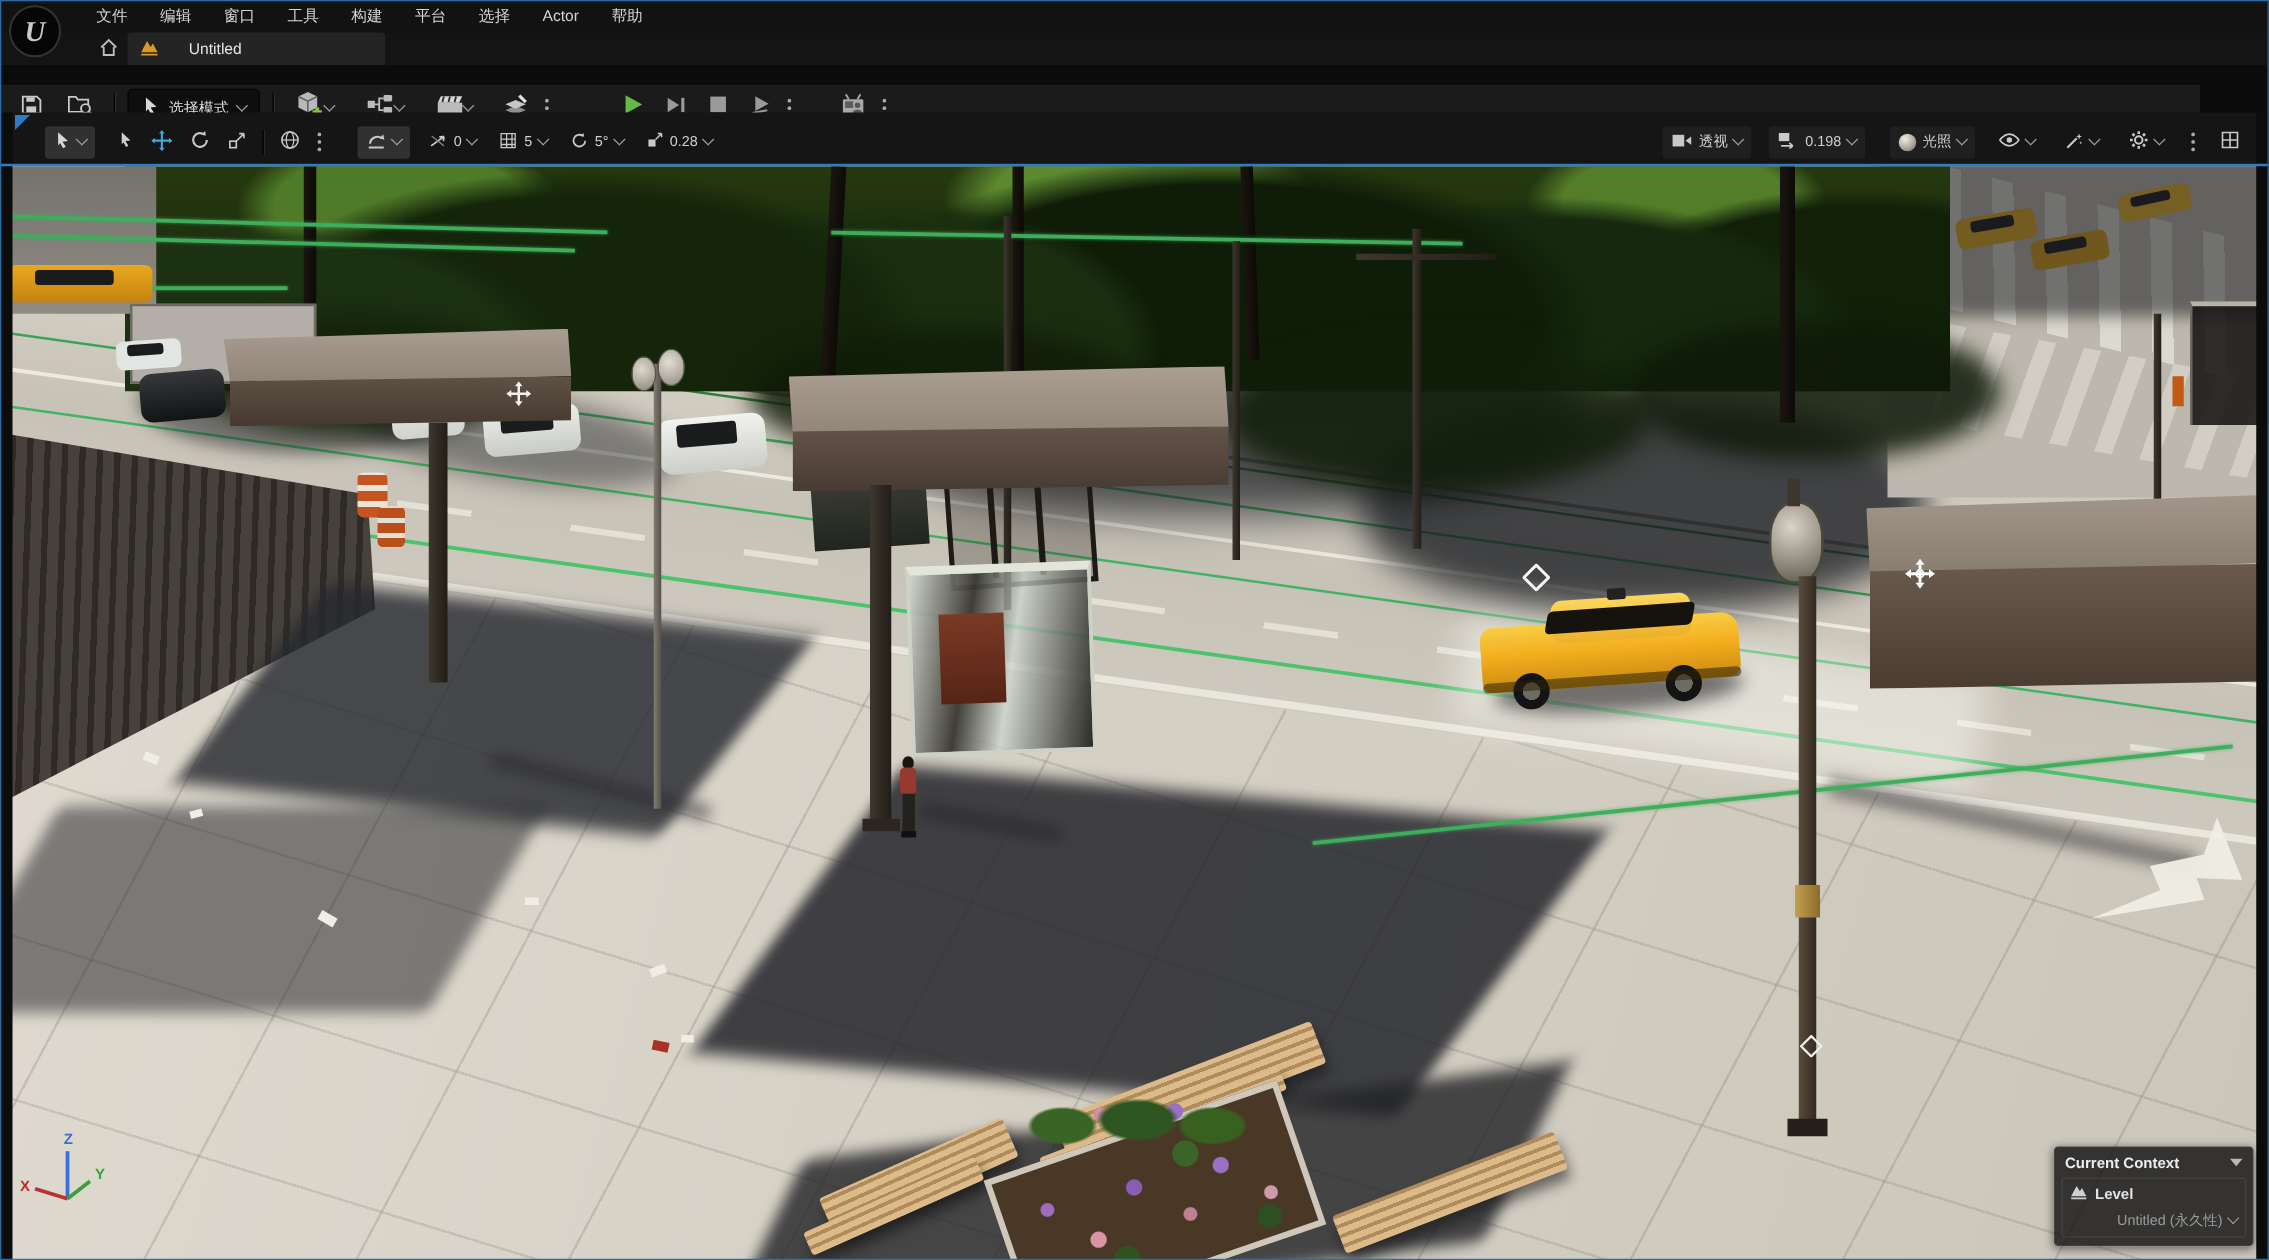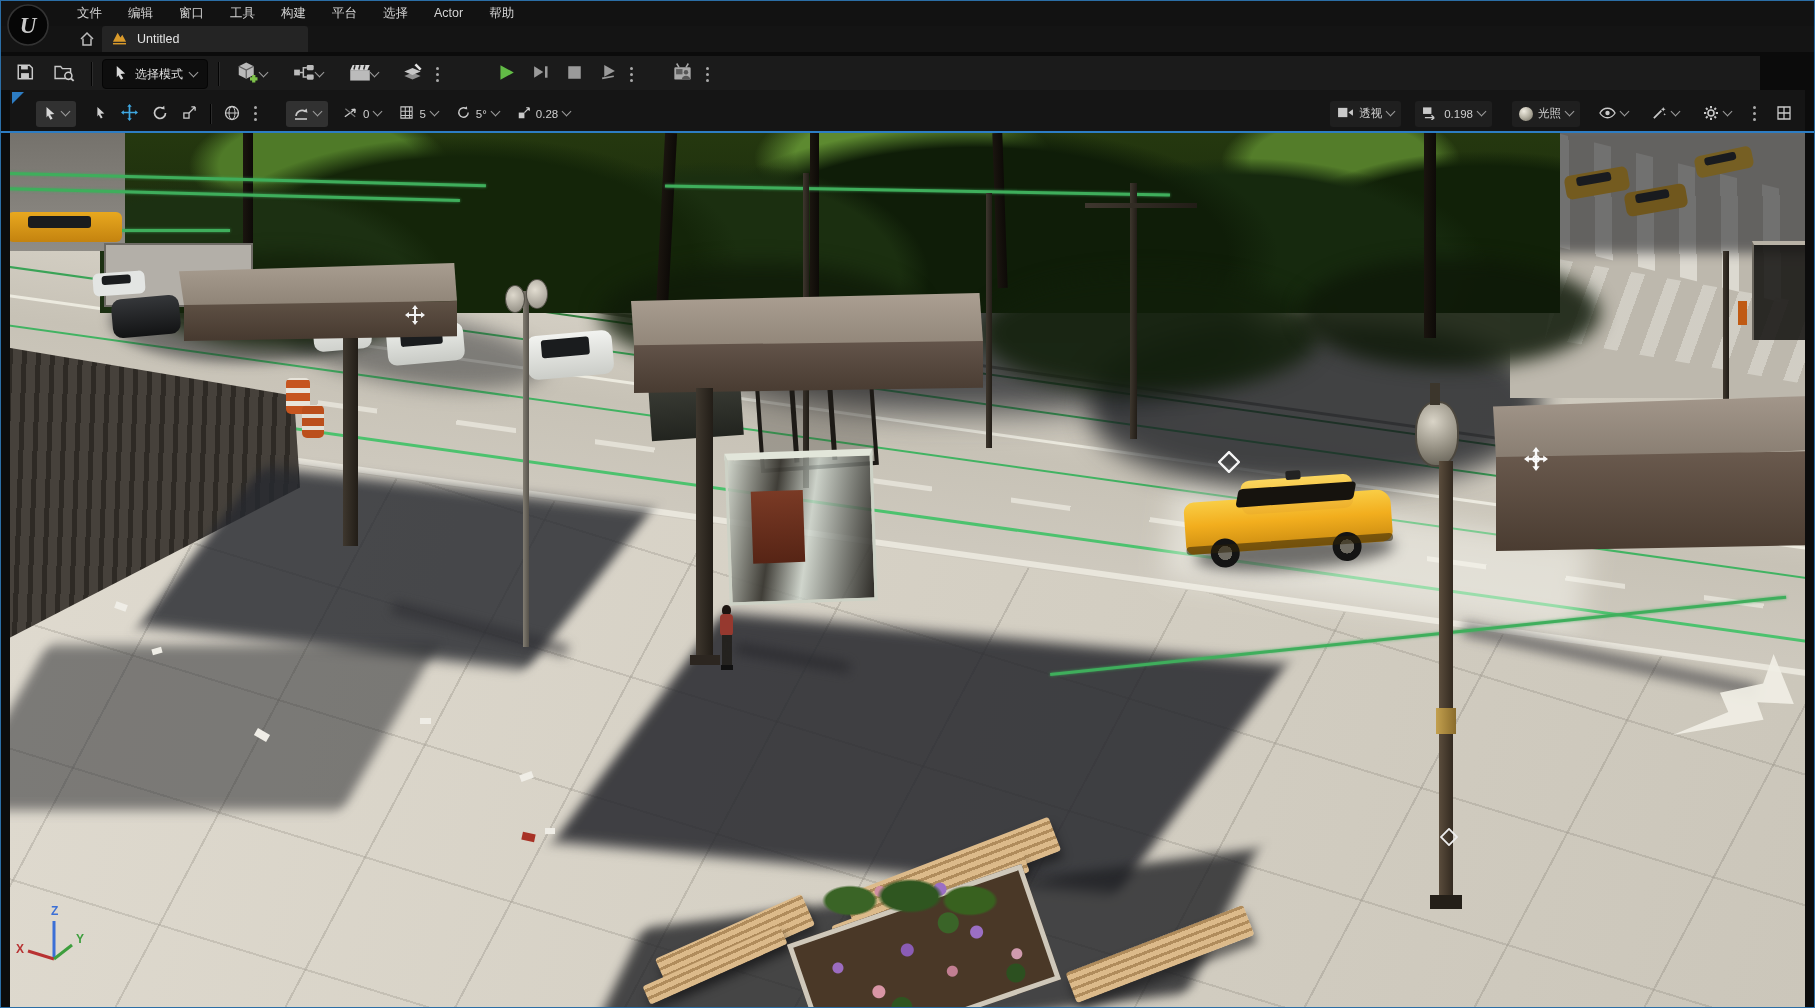--- a/index.html
+++ b/index.html
@@ -3,23 +3,23 @@
 <meta charset="utf-8">
 <style>
   html,body{margin:0;padding:0;background:#0b0b0b;width:1815px;height:1008px;overflow:hidden;
     font-family:"Liberation Sans","DejaVu Sans",sans-serif;-webkit-font-smoothing:antialiased;}
   .abs{position:absolute;}
   
   #menubar{position:absolute;left:0;top:0;width:1815px;height:26px;background:#121212;display:flex;align-items:center;padding-left:64px;box-sizing:border-box;z-index:20;}
   .menu-item{color:#d4d4d4;font-size:12.5px;padding:0 13px;line-height:26px;cursor:default;}
   #tabrow{position:absolute;left:0;top:26px;width:1815px;height:26px;background:#141414;display:flex;align-items:flex-end;padding-left:72px;box-sizing:border-box;z-index:20;}
   #homebtn{width:30px;height:24px;display:flex;align-items:center;justify-content:center;}
-  .tab{height:26px;width:206px;background:#242424;display:flex;align-items:center;gap:10px;padding-left:10px;box-sizing:border-box;color:#e3e3e3;font-size:12.5px;border-radius:3px 3px 0 0;}
+  .tab{height:26px;width:206px;background:#242424;display:flex;align-items:center;gap:24px;padding-left:10px;box-sizing:border-box;color:#e3e3e3;font-size:12.5px;border-radius:3px 3px 0 0;}
   #uelogo{position:absolute;left:6px;top:3px;width:44px;height:44px;z-index:30;}
-  #toolbar{position:absolute;left:0;top:56px;width:1760px;height:38px;background:#1b1b1b;border-bottom:2px solid #090909;display:flex;align-items:center;box-sizing:border-box;z-index:20;text-align:center;}
+  #toolbar{position:absolute;left:0;top:68px;width:1760px;height:38px;background:#1b1b1b;border-bottom:2px solid #090909;display:flex;align-items:center;box-sizing:border-box;z-index:20;text-align:center;}
   .tbtn{display:flex;align-items:center;justify-content:center;height:30px;padding:0 6px;border-radius:3px;}
   .tdiv{width:1px;height:24px;background:#040404;margin:0 10px;box-shadow:1px 0 0 #2c2c2c;}
   #modebtn{background:#0e0e0e;border:1px solid #050505;border-radius:4px;height:28px;display:flex;align-items:center;gap:7px;padding:0 10px;color:#dedede;font-size:12px;}
   .chev{display:inline-block;width:6px;height:6px;border-right:1.5px solid #9d9d9d;border-bottom:1.5px solid #9d9d9d;transform:rotate(45deg);margin-top:-4px;}
   .kebab{display:inline-flex;flex-direction:column;gap:3px;padding:0 7px;}
   .kebab i{width:3px;height:3px;background:#a9a9a9;border-radius:50%;display:block;}
   
   #vptoolbar{position:absolute;left:10px;top:90px;width:1795px;height:41px;background:#151515;display:flex;align-items:center;box-sizing:border-box;padding:6px 6px 0 26px;z-index:20;}
   .vbtn{display:flex;align-items:center;gap:5px;height:26px;padding:0 7px;border-radius:3px;color:#cfcfcf;font-size:11.5px;}
   .vbtn.active{background:#313131;}
@@ -553,17 +553,36 @@
     <svg viewBox="0 0 100 80" width="100" height="80">
       <line x1="40" y1="58" x2="40" y2="20" stroke="#3b6fd6" stroke-width="3"></line>
       <line x1="40" y1="58" x2="14" y2="50" stroke="#b83232" stroke-width="3"></line>
       <line x1="40" y1="58" x2="58" y2="44" stroke="#3d9e3d" stroke-width="3"></line>
       <text x="37" y="14" fill="#3b6fd6" class="gizmo-label">Z</text>
       <text x="2" y="52" fill="#b83232" class="gizmo-label">X</text>
       <text x="62" y="42" fill="#3d9e3d" class="gizmo-label">Y</text>
     </svg>
   </div>
 
+  <div id="ctxpanel">
+    <div class="hdr">
+      <span>Current Context</span>
+      <span class="caret"></span>
+    </div>
+    <div class="body">
+      <div class="lvl">
+        <span><svg viewBox="0 0 16 15" width="14" height="13">
+              <path d="M1 11.5L6 2l3 5 2-3 4 7.5z" fill="#cfcfcf"></path>
+              <path d="M1 13.6h14" stroke="#cfcfcf" stroke-width="1.6"></path>
+            </svg></span>
+        <span>Level</span>
+      </div>
+      <div class="val">
+        <span>Untitled (永久性)</span>
+        <span class="chev"></span>
+      </div>
+    </div>
+  </div>
 </div>
 
 <div class="edge" style="left:0;"></div>
 <div class="edge" style="left:1805px;"></div>
 <div class="abs" style="left:0;top:0;width:1813px;height:1006px;border:1px solid #2b6ea6;pointer-events:none;z-index:99;"></div>
 
 </body></html>

